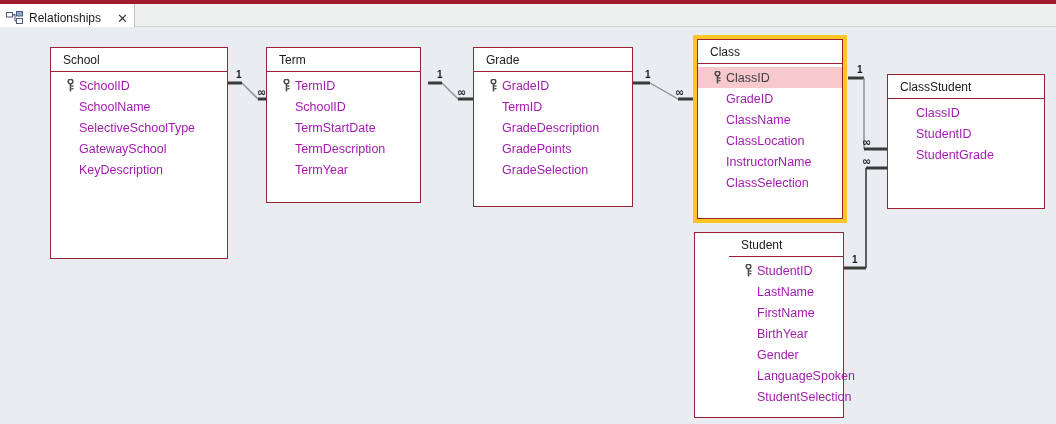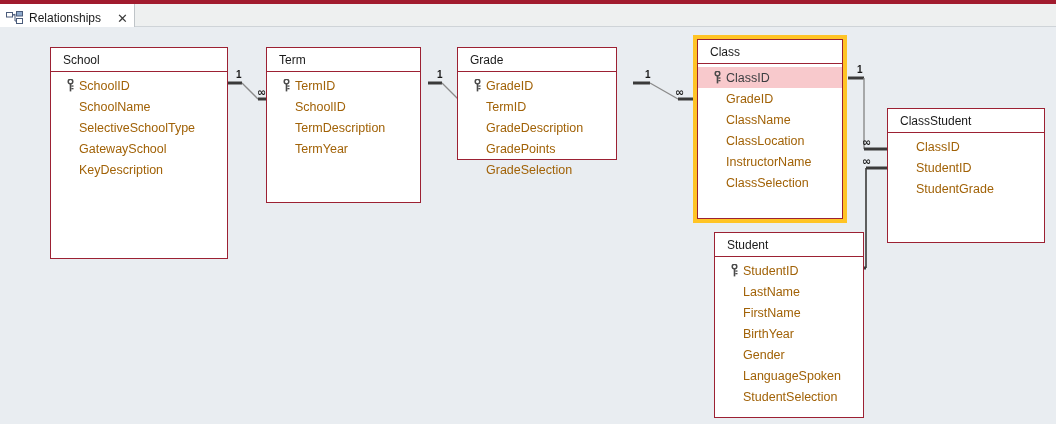--- a/index.html
+++ b/index.html
@@ -93,21 +93,21 @@
   }
   .tbl-fields {
     padding: 3px 0 6px 0;
   }
   .fld {
     display: flex;
     align-items: center;
     height: 21px;
     padding-left: 10px;
     font-size: 12.5px;
-    color: #a16207;
+    color: #a21caf;
     white-space: nowrap;
     box-sizing: border-box;
   }
   .fld.pk-highlight {
     background: #f8c9cc;
     color: #3d3f42;
   }
   .keyslot {
     width: 18px;
     flex: 0 0 18px;
@@ -257,29 +257,33 @@
               </svg>
             </span>
             <span class="fld-name">TermID</span>
           </div>
           <div class="fld">
             <span class="keyslot"></span>
             <span class="fld-name">SchoolID</span>
           </div>
           <div class="fld">
             <span class="keyslot"></span>
+            <span class="fld-name">TermStartDate</span>
+          </div>
+          <div class="fld">
+            <span class="keyslot"></span>
             <span class="fld-name">TermDescription</span>
           </div>
           <div class="fld">
             <span class="keyslot"></span>
             <span class="fld-name">TermYear</span>
           </div>
         </div>
       </div>
-      <div class="tbl" style="left: 457px; top: 20px; width: 160px; height: 113px;">
+      <div class="tbl" style="left: 473px; top: 20px; width: 160px; height: 160px;">
         <div class="tbl-title">Grade</div>
         <div class="tbl-fields">
           <div class="fld">
             <span class="keyslot">
               <svg width="9" height="13" viewBox="0 0 9 13">
                 <circle cx="4.5" cy="2.6" r="2.3" fill="none" stroke="#4a4a4a" stroke-width="1.5"></circle>
                 <rect x="3.7" y="4.4" width="1.6" height="8" fill="#4a4a4a"></rect>
                 <rect x="5.3" y="6.4" width="2.2" height="1.3" fill="#4a4a4a"></rect>
                 <rect x="5.3" y="9.0" width="2.2" height="1.3" fill="#4a4a4a"></rect>
               </svg>
@@ -333,38 +337,38 @@
           <div class="fld">
             <span class="keyslot"></span>
             <span class="fld-name">InstructorName</span>
           </div>
           <div class="fld">
             <span class="keyslot"></span>
             <span class="fld-name">ClassSelection</span>
           </div>
         </div>
       </div>
-      <div class="tbl" style="left: 887px; top: 81px; width: 158px; height: 135px;">
+      <div class="tbl" style="left: 887px; top: 47px; width: 158px; height: 135px;">
         <div class="tbl-title">ClassStudent</div>
         <div class="tbl-fields">
           <div class="fld">
             <span class="keyslot"></span>
             <span class="fld-name">ClassID</span>
           </div>
           <div class="fld">
             <span class="keyslot"></span>
             <span class="fld-name">StudentID</span>
           </div>
           <div class="fld">
             <span class="keyslot"></span>
             <span class="fld-name">StudentGrade</span>
           </div>
         </div>
       </div>
-      <div class="tbl" style="left: 714px; top: 205px; width: 150px; height: 186px;">
+      <div class="tbl" style="left: 694px; top: 205px; width: 150px; height: 186px; padding-left: 34px;">
         <div class="tbl-title">Student</div>
         <div class="tbl-fields">
           <div class="fld">
             <span class="keyslot">
               <svg width="9" height="13" viewBox="0 0 9 13">
                 <circle cx="4.5" cy="2.6" r="2.3" fill="none" stroke="#4a4a4a" stroke-width="1.5"></circle>
                 <rect x="3.7" y="4.4" width="1.6" height="8" fill="#4a4a4a"></rect>
                 <rect x="5.3" y="6.4" width="2.2" height="1.3" fill="#4a4a4a"></rect>
                 <rect x="5.3" y="9.0" width="2.2" height="1.3" fill="#4a4a4a"></rect>
               </svg>

